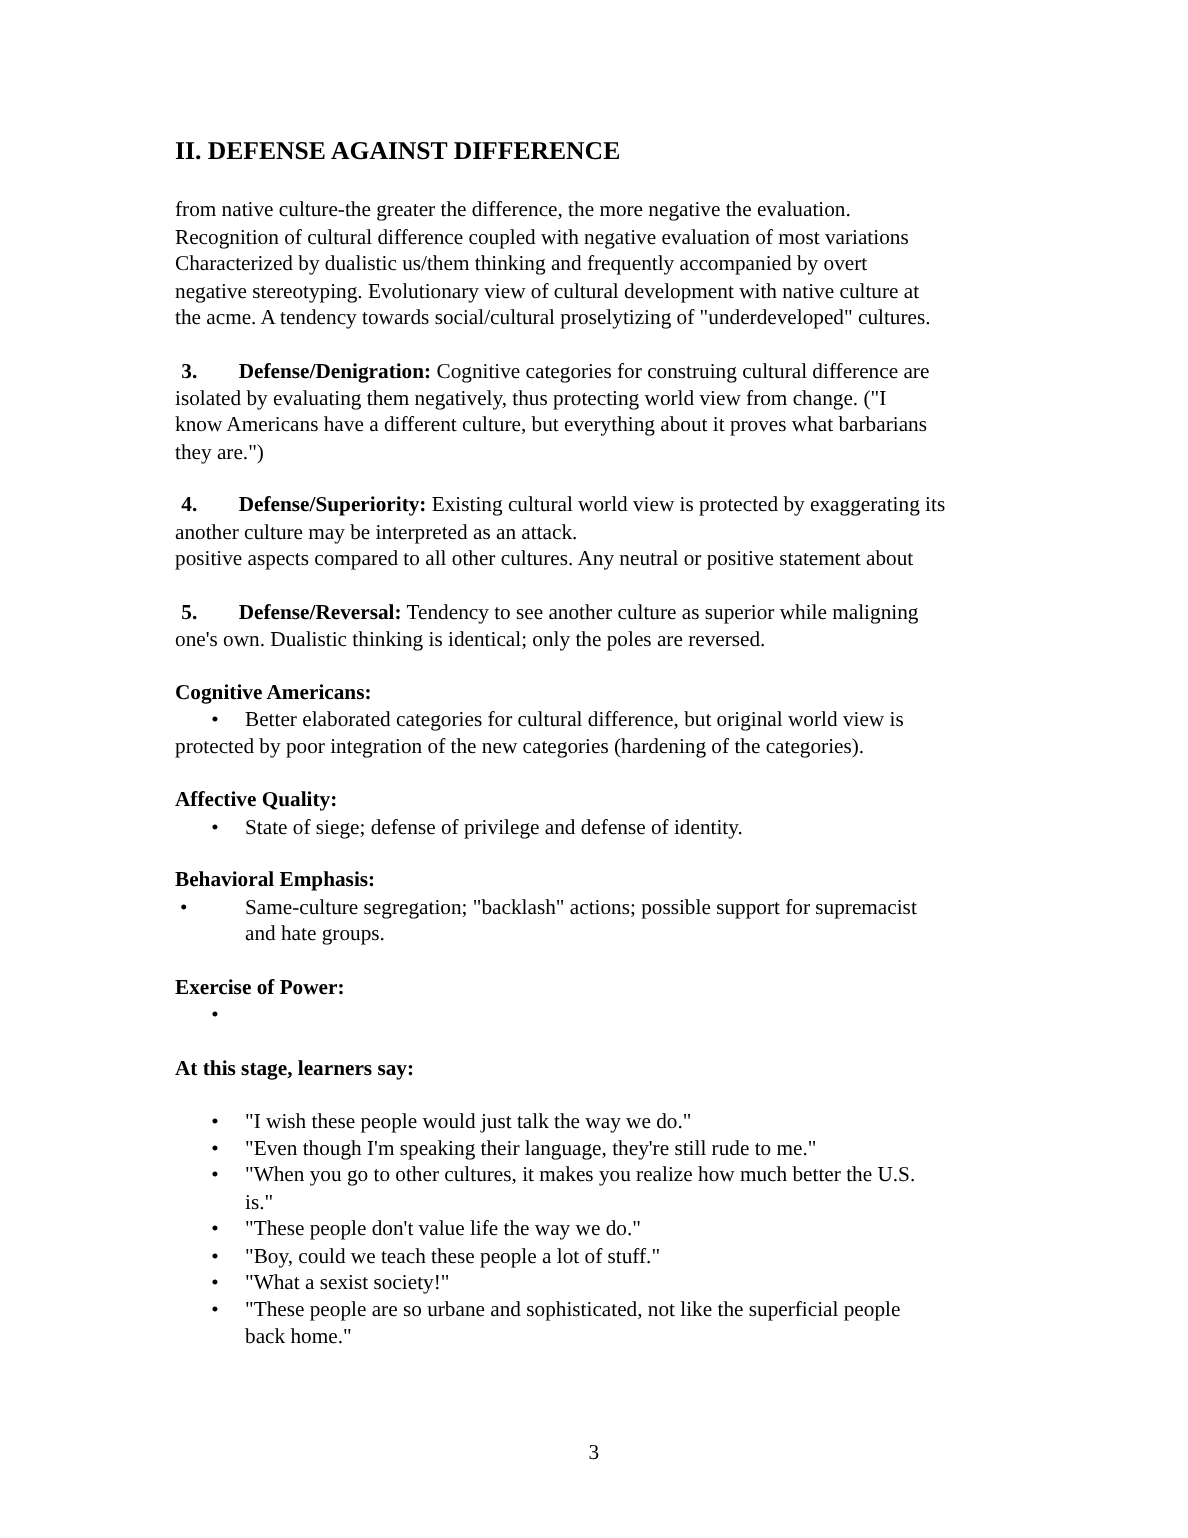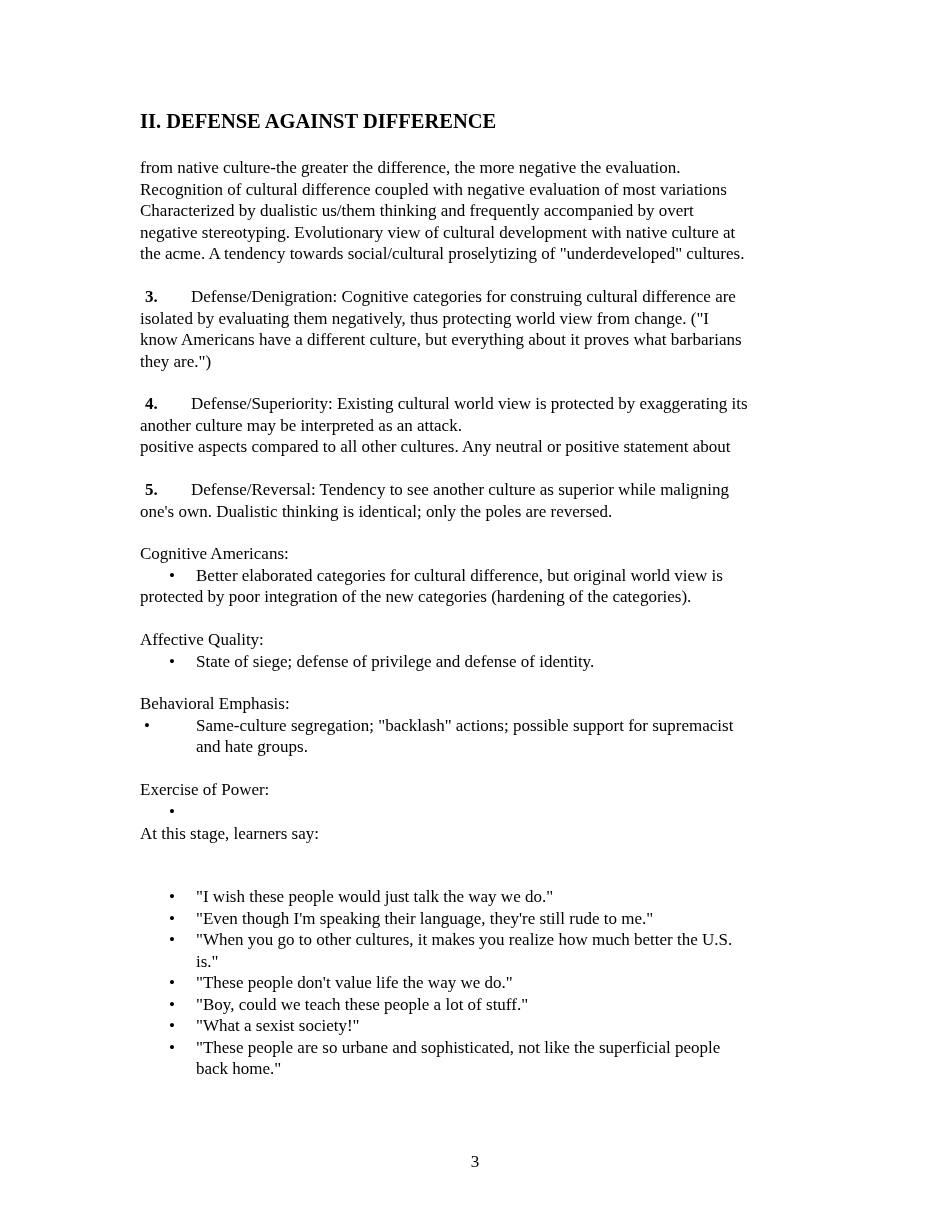--- a/index.html
+++ b/index.html
@@ -3,21 +3,21 @@
 <meta charset="utf-8">
 <style>
   html, body { margin: 0; padding: 0; background: #ffffff; }
   body { width: 950px; height: 1230px; position: relative; overflow: hidden;
          font-family: "Liberation Serif", "DejaVu Serif", serif; color: #000; }
   .page { position: absolute; left: 140px; top: 0; width: 670px; }
   .abs { position: absolute; left: 0; white-space: nowrap; }
   .title { font-size: 20.5px; font-weight: bold; top: 110px; }
   .para { font-size: 17px; line-height: 21.5px; }
   .para p { margin: 0; white-space: nowrap; }
-  b { font-weight: normal; text-align: center; }
+  b { font-weight: bold; text-align: center; }
   .num { display: inline-block; width: 46px; padding-left: 5px; font-weight: bold; }
   .bullet { position: absolute; }
   .pagenum { position: absolute; top: 1152px; left: 0; width: 950px; text-align: center; font-size: 17px; }
 </style>
 </head>
 <body>
 
 <div class="page">
 
   <div class="abs title">II. DEFENSE AGAINST DIFFERENCE</div>
@@ -63,21 +63,21 @@
     <p><b>Behavioral Emphasis:</b></p>
     <p><span class="bullet" style="left:4px;">•</span><span style="padding-left:56px;">Same-culture segregation; "backlash" actions; possible support for supremacist</span></p>
     <p style="padding-left:56px;">and hate groups.</p>
   </div>
 
   <div class="abs para" style="top:779px;">
     <p><b>Exercise of Power:</b></p>
     <p><span class="bullet" style="left:29px;">•</span></p>
   </div>
 
-  <div class="abs para" style="top:823px;">
+  <div class="abs para" style="top:844px;">
     <p><b>At this stage, learners say:</b></p>
   </div>
   <div class="abs para" style="top:886px;">
     <p><span class="bullet" style="left:29px;">•</span><span style="padding-left:56px;">"I wish these people would just talk the way we do."</span></p>
     <p><span class="bullet" style="left:29px;">•</span><span style="padding-left:56px;">"Even though I'm speaking their language, they're still rude to me."</span></p>
     <p><span class="bullet" style="left:29px;">•</span><span style="padding-left:56px;">"When you go to other cultures, it makes you realize how much better the U.S.</span></p>
     <p style="padding-left:56px;">is."</p>
     <p><span class="bullet" style="left:29px;">•</span><span style="padding-left:56px;">"These people don't value life the way we do."</span></p>
     <p><span class="bullet" style="left:29px;">•</span><span style="padding-left:56px;">"Boy, could we teach these people a lot of stuff."</span></p>
     <p><span class="bullet" style="left:29px;">•</span><span style="padding-left:56px;">"What a sexist society!"</span></p>

